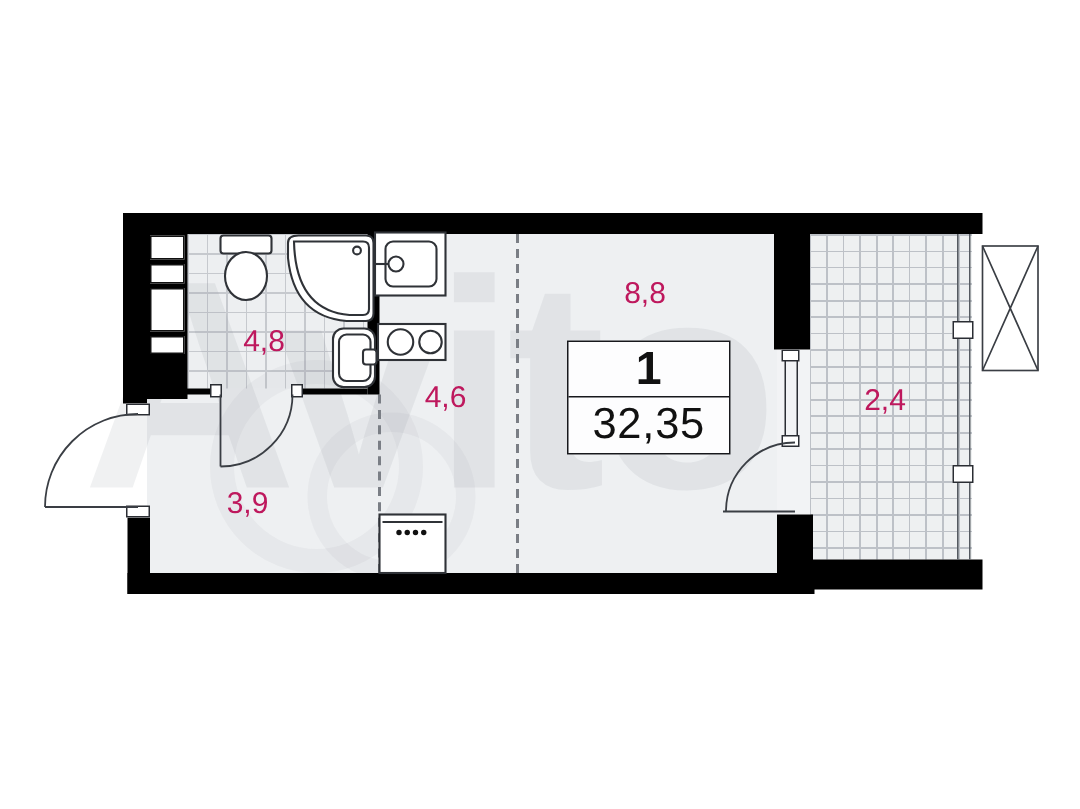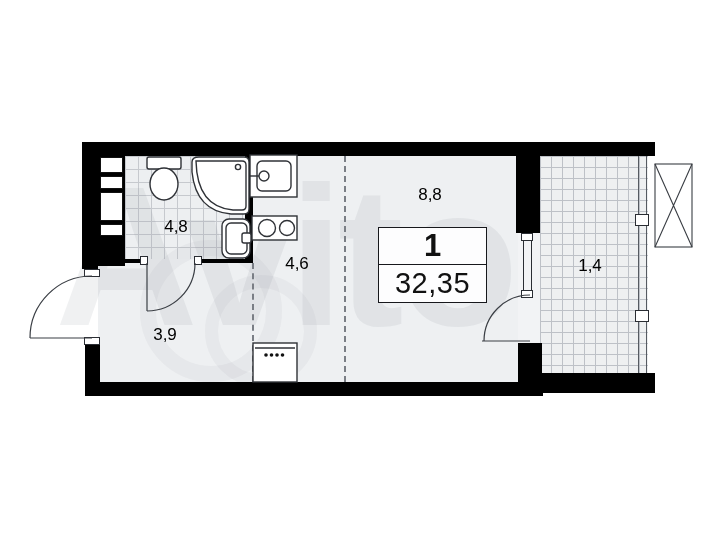--- a/index.html
+++ b/index.html
@@ -23,21 +23,21 @@
   
   .dash{border-left:2px dashed #7a7e85;width:0;z-index:3;}
   
   .wall{background:#000;z-index:4;}
   .jamb{background:#fff;border:1px solid #2a2d33;box-sizing:border-box;z-index:5;}
   .glz{box-sizing:border-box;border-left:1.5px solid #2a2d33;border-right:1.5px solid #2a2d33;z-index:5;background:transparent;}
   .glz2{box-sizing:border-box;border-left:1.5px solid #555a61;border-right:1.5px solid #555a61;z-index:5;}
   .duct{background:#fff;border:1.5px solid #111;box-sizing:border-box;z-index:5;}
   svg.lines{position:absolute;left:0;top:0;z-index:6;pointer-events:none;}
   
-  .rlabel{z-index:7;font-size:17px;color:#000000;text-align:center;width:44px;}
+  .rlabel{z-index:7;font-size:20px;color:#be185d;text-align:center;width:44px;}
   
   .infobox{z-index:8;background:#fdfdfe;border:1.5px solid #17181c;box-sizing:border-box;
            display:flex;flex-direction:column;text-align:center;}
   .infobox .cell1{border-bottom:1.5px solid #17181c;font-size:31px;font-weight:600;color:#111;
                   display:flex;align-items:center;justify-content:center;flex:0 0 36px;}
   .infobox .cell2{font-size:29px;font-weight:500;color:#111;letter-spacing:.5px;
                   display:flex;align-items:center;justify-content:center;flex:1;}
 </style>
 </head>
 <body>
@@ -151,20 +151,20 @@
         <rect x="655" y="164" width="37" height="83" fill="#ffffff"></rect>
         <path d="M655,164 L692,247 M692,164 L655,247"></path>
       </g>
     </g>
   </svg>
 
   <div class="abs rlabel" style="left:154px;top:217px;">4,8</div>
   <div class="abs rlabel" style="left:275px;top:254px;">4,6</div>
   <div class="abs rlabel" style="left:408px;top:185px;">8,8</div>
   <div class="abs rlabel" style="left:143px;top:325px;">3,9</div>
-  <div class="abs rlabel" style="left:568px;top:256px;">1,4</div>
+  <div class="abs rlabel" style="left:568px;top:256px;">2,4</div>
 
   <div class="abs infobox" style="left:378px;top:227px;width:109px;height:76px;">
     <div class="cell1">1</div>
     <div class="cell2">32,35</div>
   </div>
 
 </div>
 
 </body></html>

